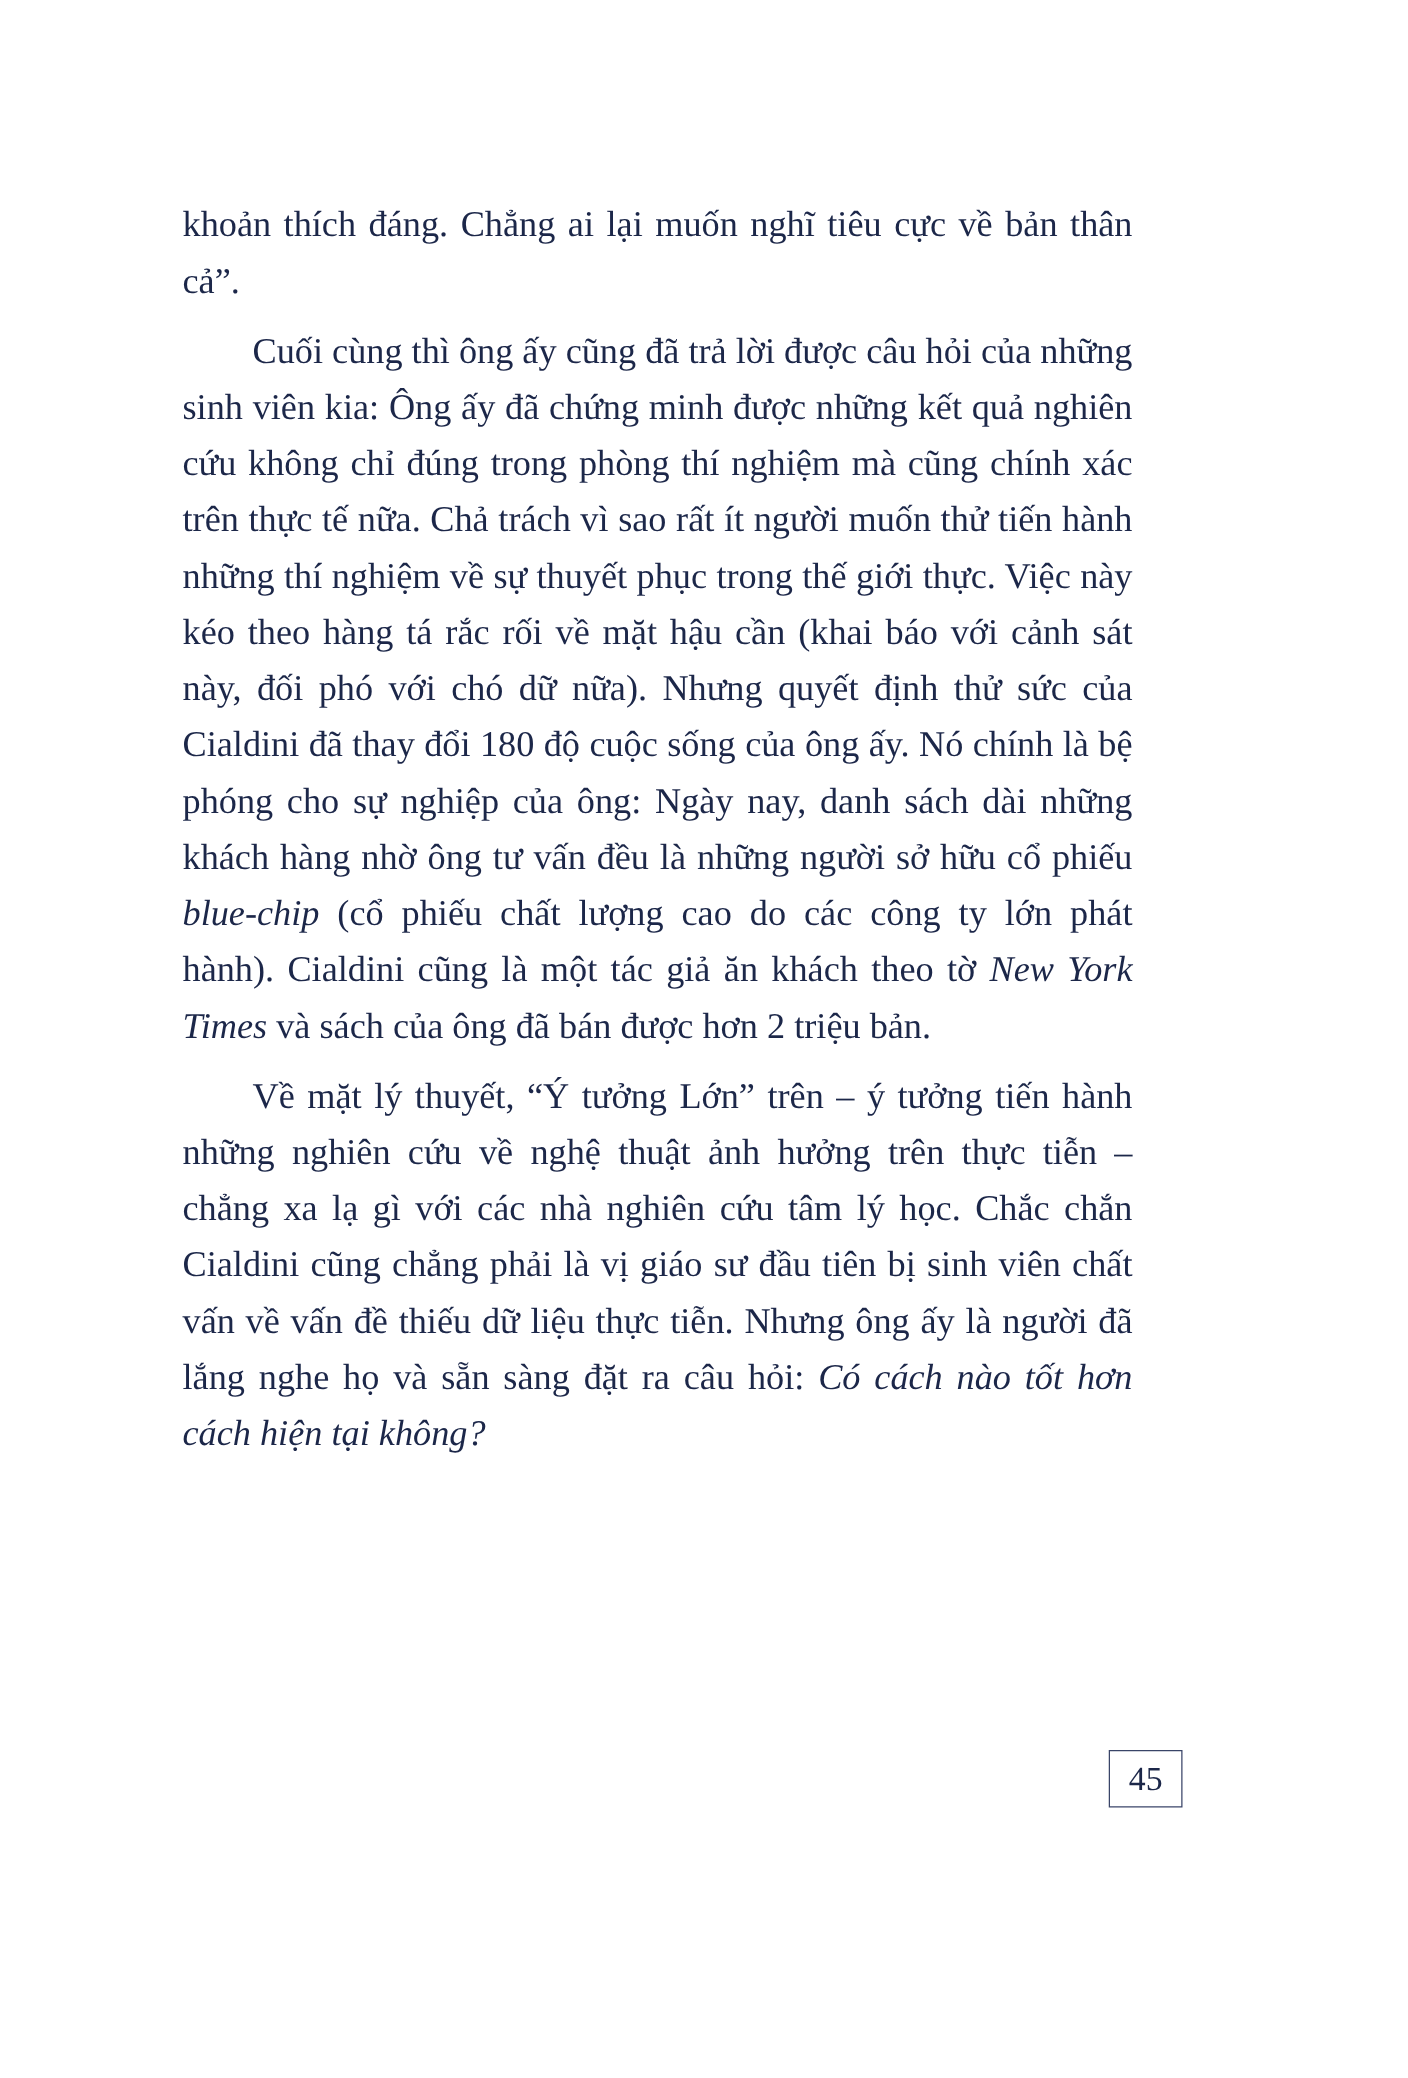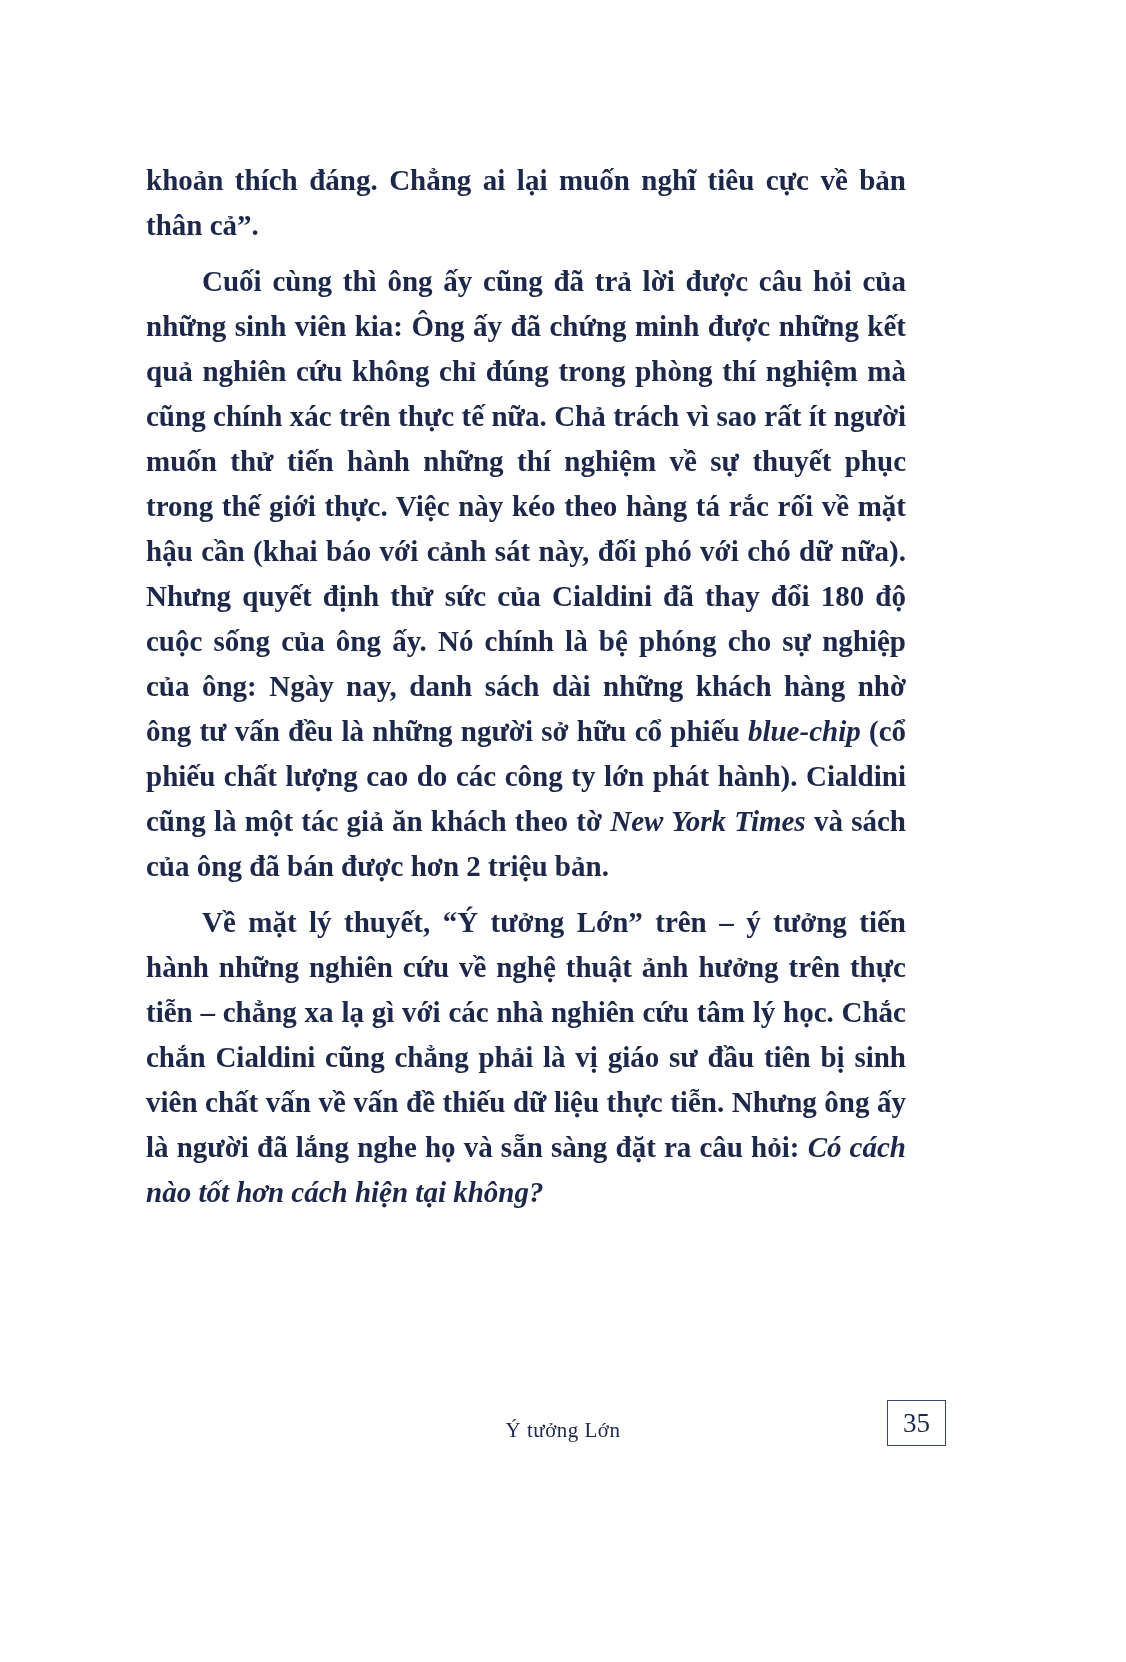--- a/index.html
+++ b/index.html
@@ -24,21 +24,20 @@
     left: 146px;
     top: 158px;
     width: 760px;
     color: #1c2749;
     font-size: 29px;
     line-height: 45px;
     text-align: justify;
   }
   .para {
     margin: 0 0 11px 0;
-    font-weight: bold;
   }
   .para.indent {
     text-indent: 56px;
   }
   .para .it {
     font-style: italic;
   }
   .footer-title {
     position: absolute;
     left: 0;
@@ -68,18 +67,17 @@
 </head>
 <body>
 
 <div class="page">
   <div class="text-block" id="text-block">
       <p class="para"><span>khoản thích đáng. Chẳng ai lại muốn nghĩ tiêu cực về bản thân cả”.</span></p>
       <p class="para indent"><span>Cuối cùng thì ông ấy cũng đã trả lời được câu hỏi của những sinh viên kia: Ông ấy đã chứng minh được những kết quả nghiên cứu không chỉ đúng trong phòng thí nghiệm mà cũng chính xác trên thực tế nữa. Chả trách vì sao rất ít người muốn thử tiến hành những thí nghiệm về sự thuyết phục trong thế giới thực. Việc này kéo theo hàng tá rắc rối về mặt hậu cần (khai báo với cảnh sát này, đối phó với chó dữ nữa). Nhưng quyết định thử sức của Cialdini đã thay đổi 180 độ cuộc sống của ông ấy. Nó chính là bệ phóng cho sự nghiệp của ông: Ngày nay, danh sách dài những khách hàng nhờ ông tư vấn đều là những người sở hữu cổ phiếu </span><span class="it">blue-chip</span><span> (cổ phiếu chất lượng cao do các công ty lớn phát hành). Cialdini cũng là một tác giả ăn khách theo tờ </span><span class="it">New York Times</span><span> và sách của ông đã bán được hơn 2 triệu bản.</span></p>
       <p class="para indent"><span>Về mặt lý thuyết, “Ý tưởng Lớn” trên – ý tưởng tiến hành những nghiên cứu về nghệ thuật ảnh hưởng trên thực tiễn – chẳng xa lạ gì với các nhà nghiên cứu tâm lý học. Chắc chắn Cialdini cũng chẳng phải là vị giáo sư đầu tiên bị sinh viên chất vấn về vấn đề thiếu dữ liệu thực tiễn. Nhưng ông ấy là người đã lắng nghe họ và sẵn sàng đặt ra câu hỏi: </span><span class="it">Có cách nào tốt hơn cách hiện tại không?</span></p>
     </div>
 
-  <div class="footer-title">Ý tưởng Lớn</div>
 
   <div class="page-number-box">
-    <span>35</span>
+    <span>45</span>
   </div>
 </div>
 
 </body></html>

